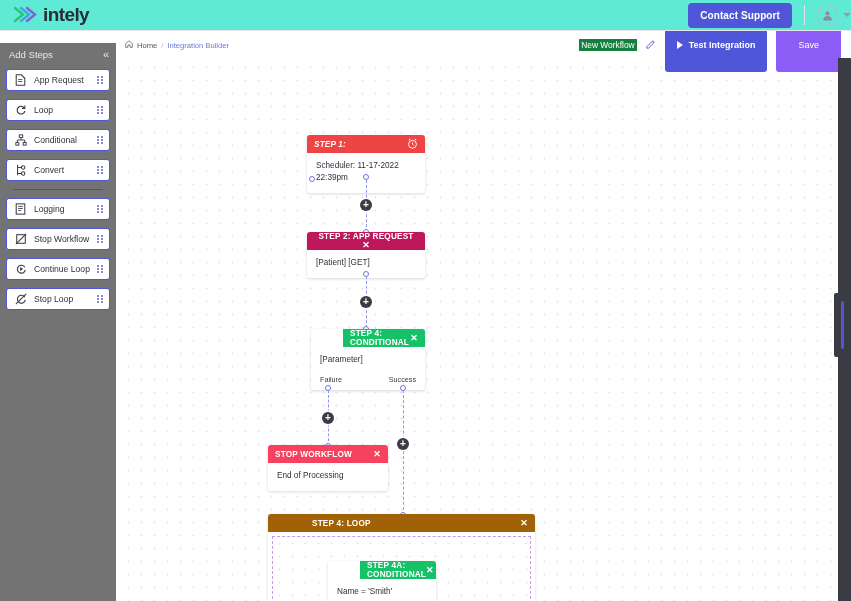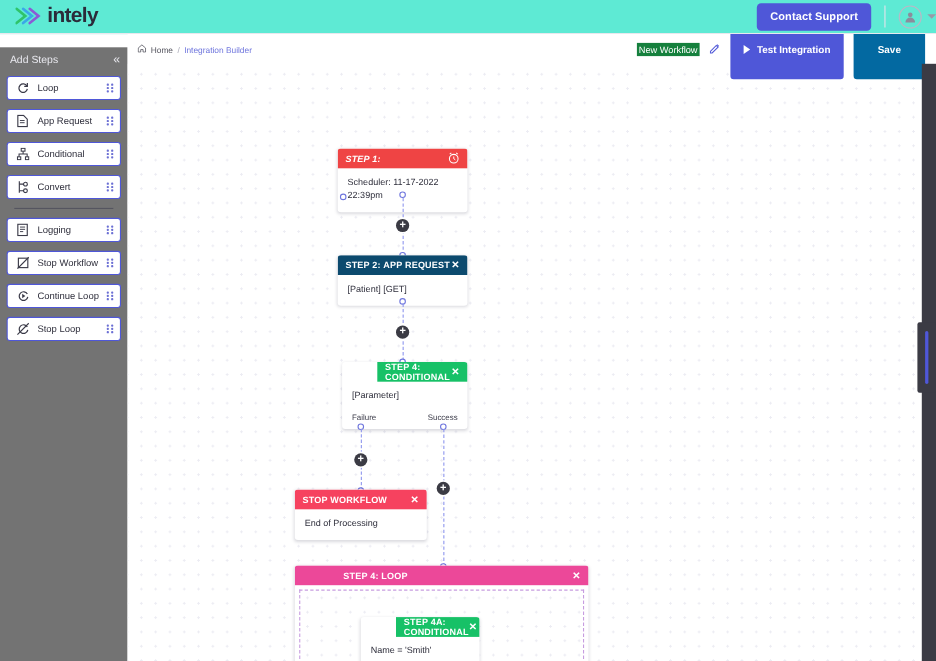--- a/index.html
+++ b/index.html
@@ -82,22 +82,22 @@
   .btn-test {
     background: #4f57d8; color: #fff; border: none; border-radius: 3px;
     font-size: 9px; font-weight: 600; padding: 22px 12px; cursor: pointer;
     display: flex; align-items: center; gap: 6px;
   }
   .play-tri {
     width: 0; height: 0; border-top: 4px solid transparent;
     border-bottom: 4px solid transparent; border-left: 6px solid #fff;
   }
   .btn-save {
-    background: #0369a1; color: #fff; border: none; border-radius: 3px;
-    font-size: 9px; font-weight: 700; padding: 22px 22px; cursor: pointer;
+    background: #8b5cf6; color: #fff; border: none; border-radius: 3px;
+    font-size: 9px; font-weight: 400; padding: 22px 22px; cursor: pointer;
   }
 
   .canvas {
     position: absolute; left: 0; top: 27px; width: 735px; height: 543px;
     background-color: #ffffff;
     background-image: radial-gradient(#ececf3 1.1px, transparent 1.2px);
     background-size: 13px 13px;
     background-position: 6px 3px;
   }
 
@@ -113,24 +113,24 @@
     letter-spacing: .2px;
   }
   .node-body { padding: 7px 9px 9px 9px; font-size: 8.2px; color: #2f2f3c; line-height: 1.45; }
   .node-x { font-size: 9px; font-weight: 700; cursor: pointer; line-height: 1; }
   .branch-row {
     display: flex; justify-content: space-between;
     padding: 0 9px 6px 9px; font-size: 7.2px; color: #3a3a48;
   }
 
   .h-indigo { background: #ef4444; font-style: italic; }
-  .h-cyan   { background: #0c4a6e; }
+  .h-cyan   { background: #be185d; flex-direction: column; }
   .h-green  { background: #17c167; margin-left: 32px; }
   .h-red    { background: #f6425f; }
-  .h-purple { background: #ec4899; padding-left: 44px; }
+  .h-purple { background: #a16207; padding-left: 44px; }
 
   .alarm-ico { font-size: 9px; }
 
   
   .loop-box {
     position: absolute; border-radius: 3px; overflow: hidden;
     box-shadow: 0 1px 3px rgba(30,30,60,.17); background: #fff;
   }
   .loop-inner {
     border: 1.5px dashed #c79de0; margin: 4px; height: calc(100% - 22px);
@@ -196,44 +196,44 @@
 
 <div class="sidebar">
   <div class="sidebar-head">
     <span>Add Steps</span>
     <span class="collapse-icon">«</span>
   </div>
 
   <div class="step-list">
     <div class="step-card">
       <span class="step-ico">
-        <svg width="12" height="12" viewBox="0 0 14 14">
-            <path d="M11 5A4.5 4.5 0 1 0 11.5 8" fill="none" stroke="#3a3a48" stroke-width="1.3"></path>
-            <path d="M11.5 1.8v3.4H8.2" fill="none" stroke="#3a3a48" stroke-width="1.3"></path>
-          </svg>
-      </span>
-      <span class="step-label">Loop</span>
-      <span class="drag-dots">
-          <i></i>
-          <i></i>
-          <i></i>
-          <i></i>
-          <i></i>
-          <i></i>
-        </span>
-    </div>
-
-    <div class="step-card">
-      <span class="step-ico">
         <svg width="11" height="12" viewBox="0 0 12 14">
             <path d="M1 1h6l4 4v8H1z" fill="none" stroke="#3a3a48" stroke-width="1.2"></path>
             <path d="M3.2 6.5h5M3.2 8.8h5" stroke="#3a3a48" stroke-width="1"></path>
           </svg>
       </span>
       <span class="step-label">App Request</span>
+      <span class="drag-dots">
+          <i></i>
+          <i></i>
+          <i></i>
+          <i></i>
+          <i></i>
+          <i></i>
+        </span>
+    </div>
+
+    <div class="step-card">
+      <span class="step-ico">
+        <svg width="12" height="12" viewBox="0 0 14 14">
+            <path d="M11 5A4.5 4.5 0 1 0 11.5 8" fill="none" stroke="#3a3a48" stroke-width="1.3"></path>
+            <path d="M11.5 1.8v3.4H8.2" fill="none" stroke="#3a3a48" stroke-width="1.3"></path>
+          </svg>
+      </span>
+      <span class="step-label">Loop</span>
       <span class="drag-dots">
           <i></i>
           <i></i>
           <i></i>
           <i></i>
           <i></i>
           <i></i>
         </span>
     </div>
 

